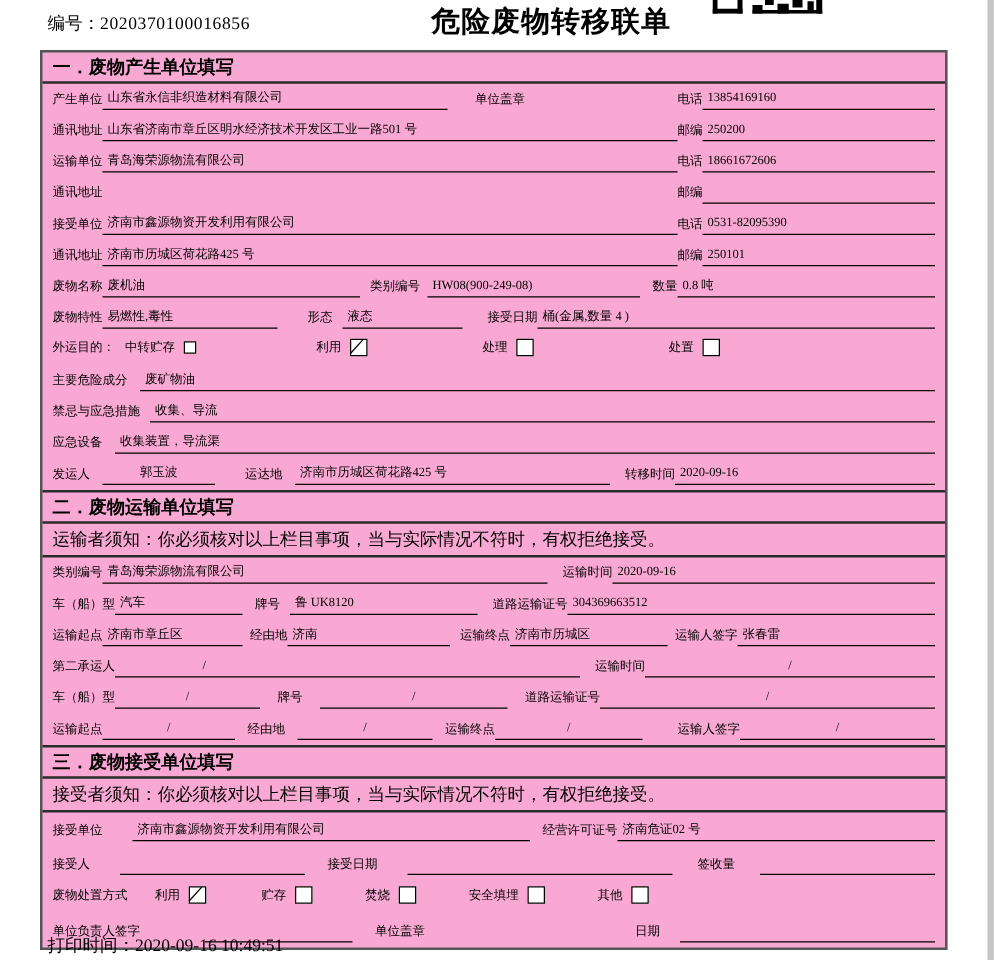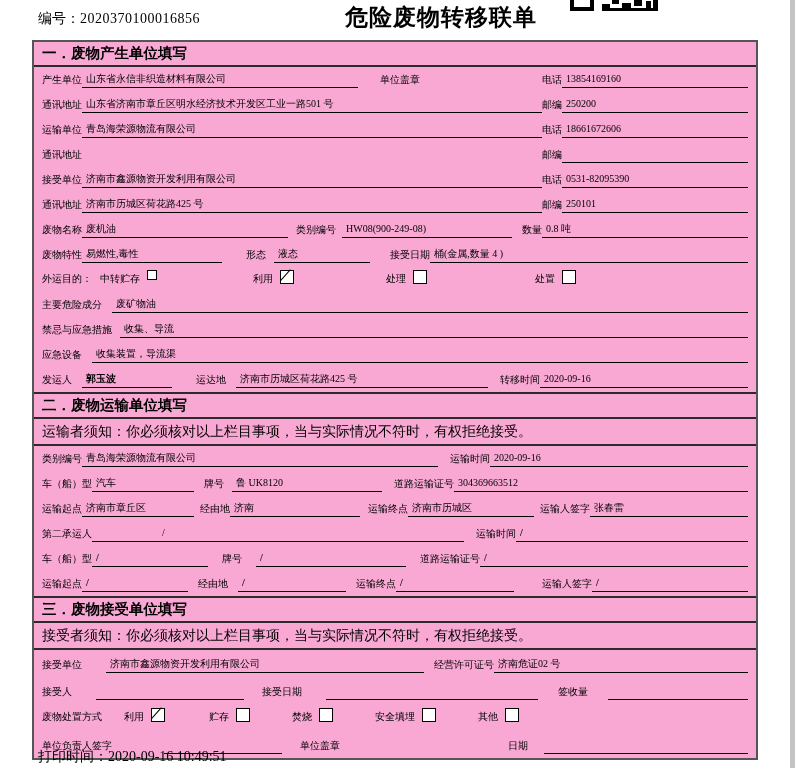--- a/index.html
+++ b/index.html
@@ -37,25 +37,25 @@
     height:25px;box-sizing:border-box;display:flex;align-items:flex-end;
     padding:1px 8px 4px 8px;font-size:10px;line-height:17px;
   }
   .row.tall{height:27px;}
   .lbl{white-space:nowrap;flex:0 0 auto;}
   .u{
     border-bottom:1px solid #000;white-space:nowrap;overflow:hidden;
     padding:0 4px;box-sizing:border-box;flex:0 0 auto;
   }
   .u.g{flex:1 1 auto;}
-  .u.c{text-align:left;font-weight:bold;}
+  .u.c{text-align:center;}
   .lg{width:500px;display:flex;align-items:flex-end;flex:0 0 auto;}
   .rg{flex:1 1 auto;display:flex;align-items:flex-end;}
   .sp{display:inline-block;flex:0 0 auto;}
-  .opt{display:flex;align-items:flex-start;flex:0 0 auto;}
+  .opt{display:flex;align-items:center;flex:0 0 auto;}
   .cb{
     width:12px;height:12px;border:1.2px solid #000;display:inline-block;
     margin-left:7px;position:relative;flex:0 0 auto;background:#fff;
   }
   .cb.small{width:8px;height:8px;}
   .cb[data-checked="true"]::before{
     content:"";position:absolute;left:0;bottom:1px;width:15px;height:1.4px;
     background:#000;transform:rotate(-48deg);transform-origin:0 100%;
   }
   .print-line{position:absolute;left:38px;top:748px;font-size:14px;white-space:nowrap;}

